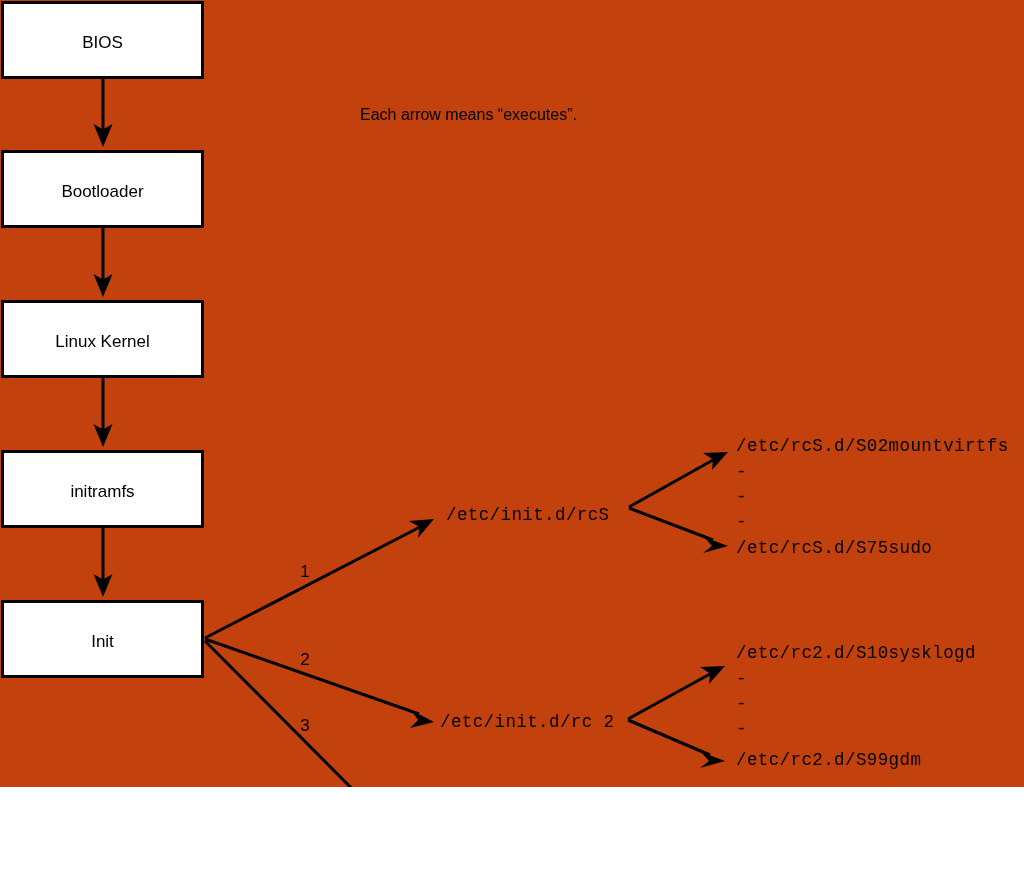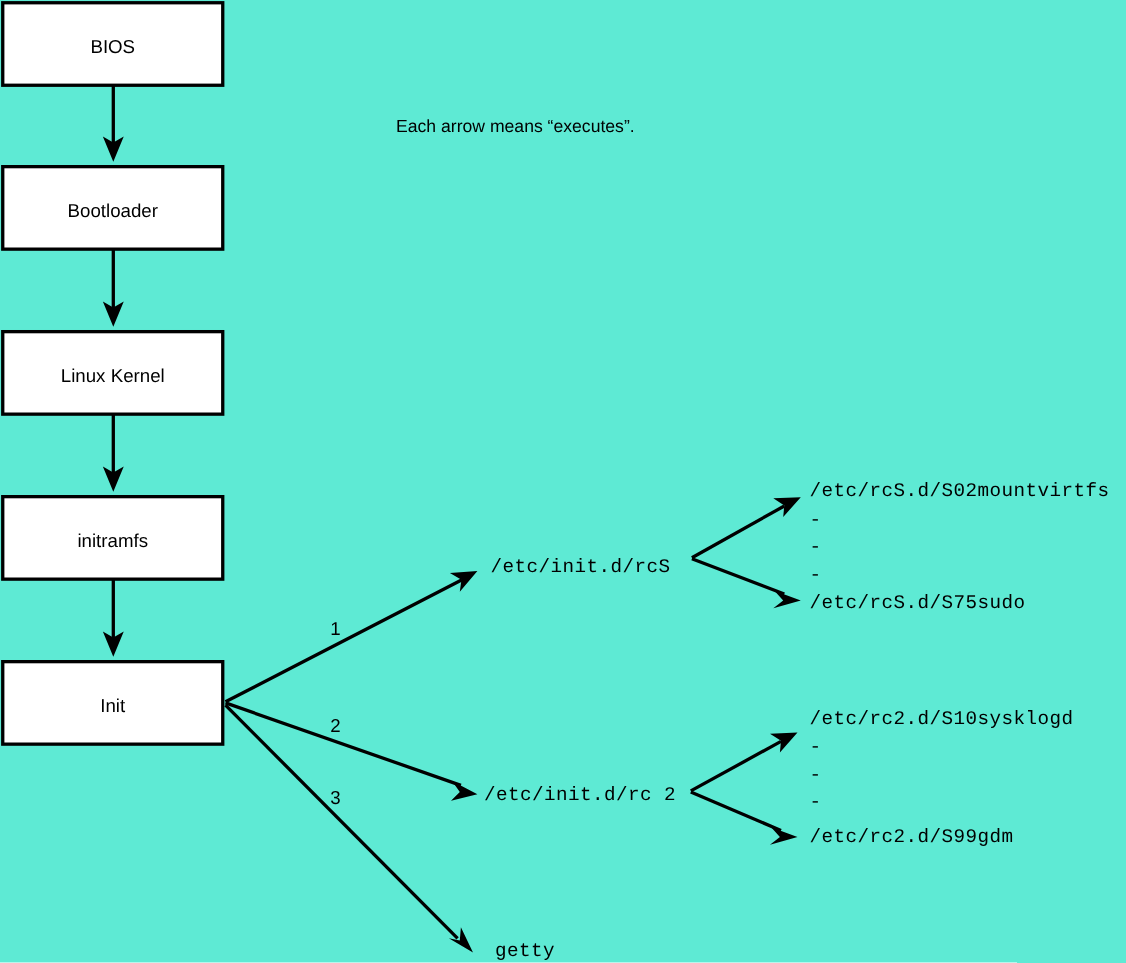--- a/index.html
+++ b/index.html
@@ -3,22 +3,22 @@
 <meta charset="utf-8">
 <style>
   html, body {
     margin: 0;
     padding: 0;
     background: #ffffff;
   }
   #canvas {
     position: relative;
     width: 1024px;
-    height: 875px;
-    background: #5eead4;
+    height: 787px;
+    background: #c2410c;
     overflow: hidden;
     font-family: "Liberation Sans", sans-serif;
   }
   #diagram-svg {
     position: absolute;
     left: 0;
     top: 0;
     width: 1024px;
     height: 875px;
   }

